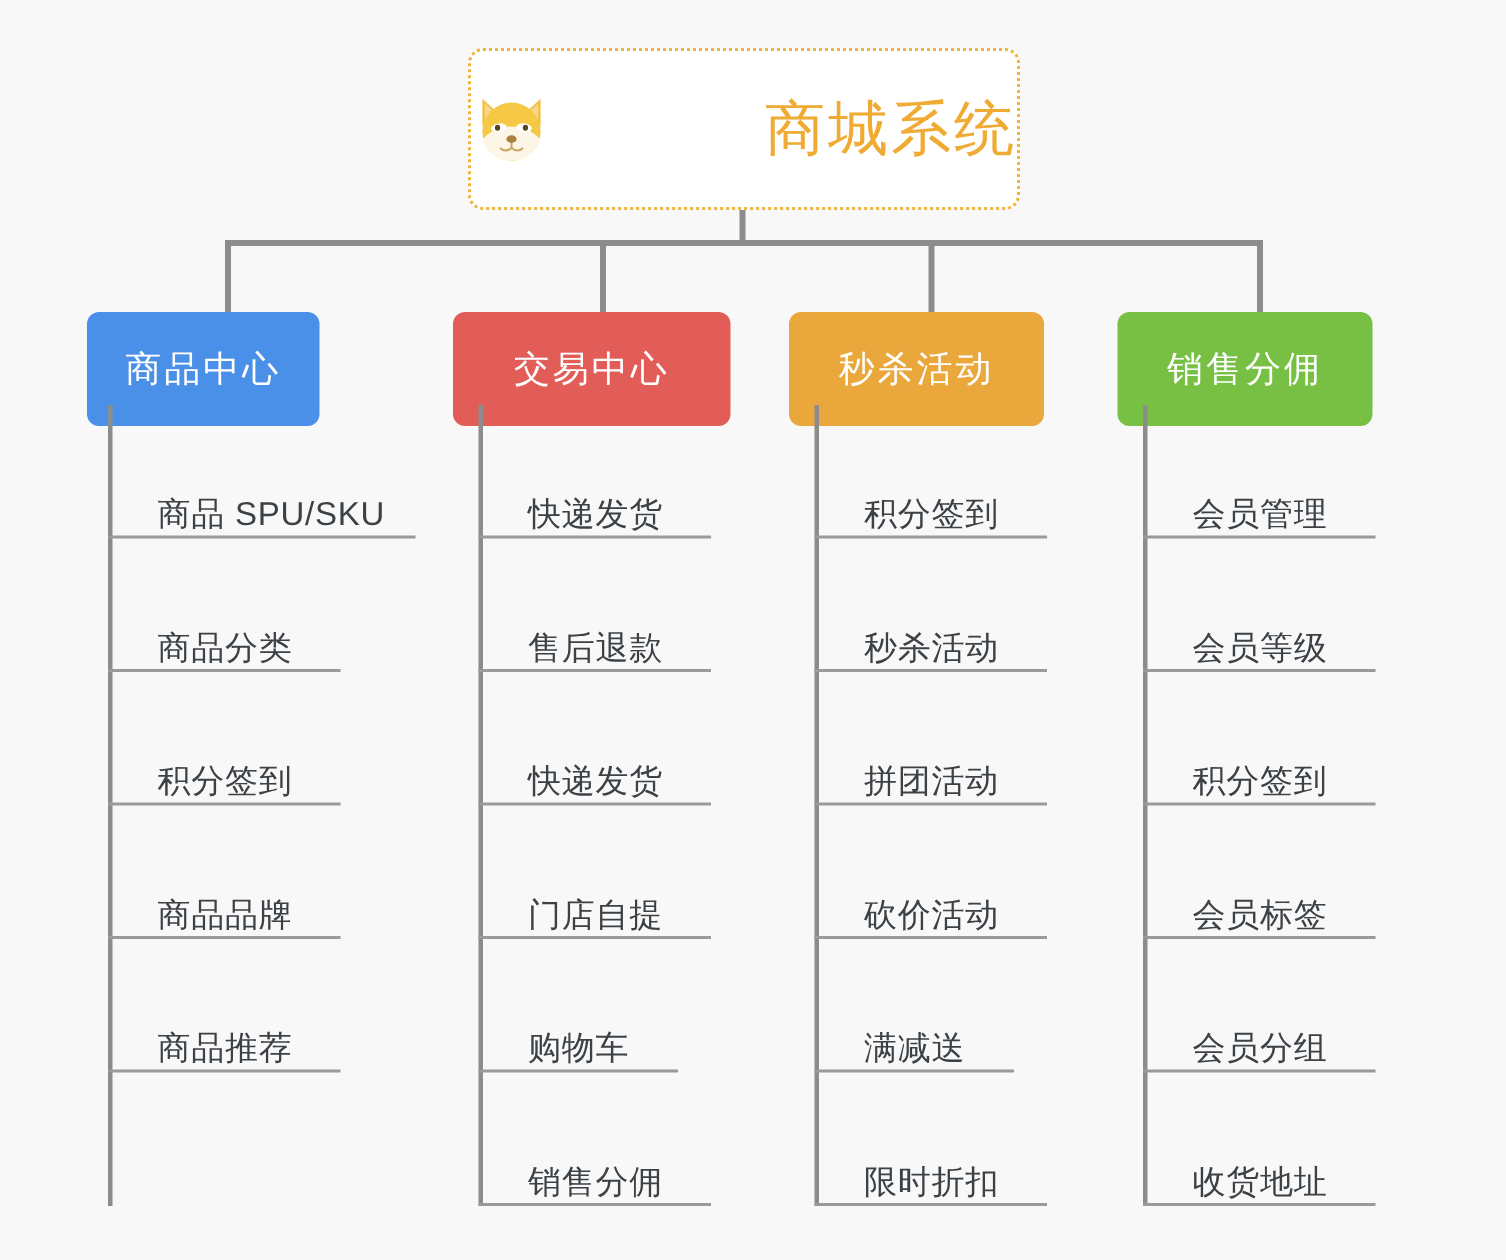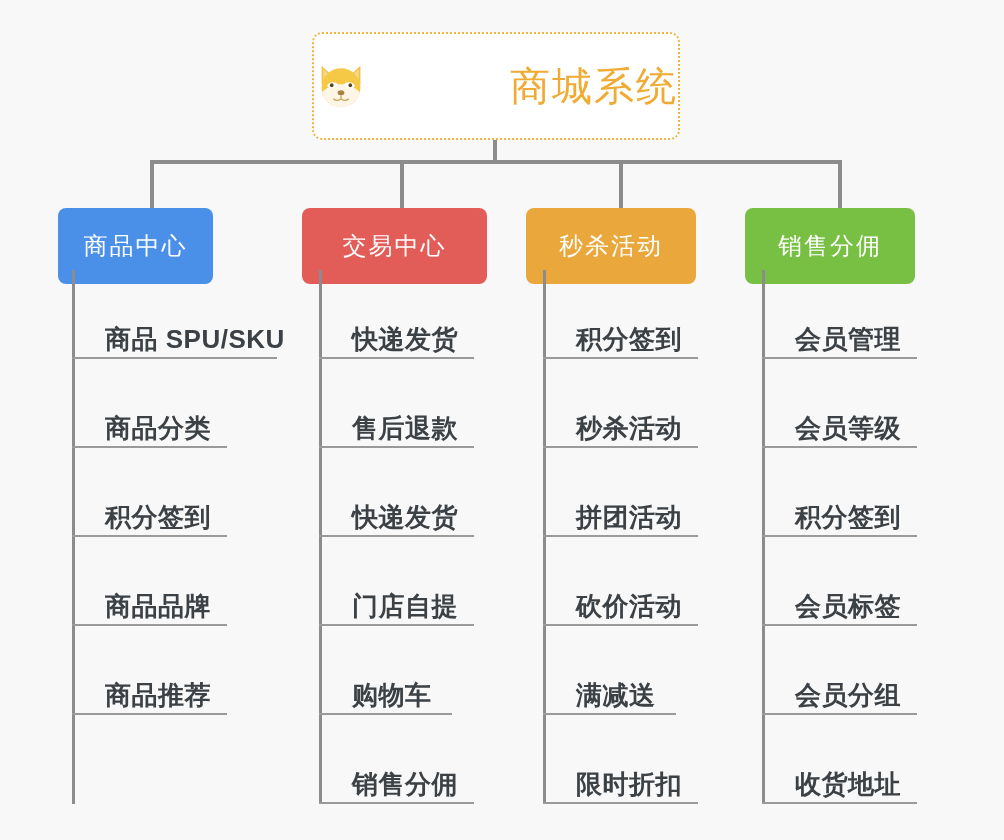--- a/index.html
+++ b/index.html
@@ -111,26 +111,25 @@
   .leaf {
     position: relative;
     height: 89px;
     box-sizing: border-box;
     display: flex;
     align-items: flex-end;
     padding-left: 33px;
     padding-bottom: 4px;
   }
   .leaf .leaf-label {
-    font-size: 26px;
+    font-size: 22px;
     color: #3c4146;
     line-height: 1.15;
     white-space: nowrap;
     letter-spacing: 0.5px;
-    font-weight: bold;
   }
   .leaf .leaf-rule {
     position: absolute;
     left: 0;
     bottom: 0;
     height: 2px;
     background: #9a9a9a;
   }
 </style>
 </head>

